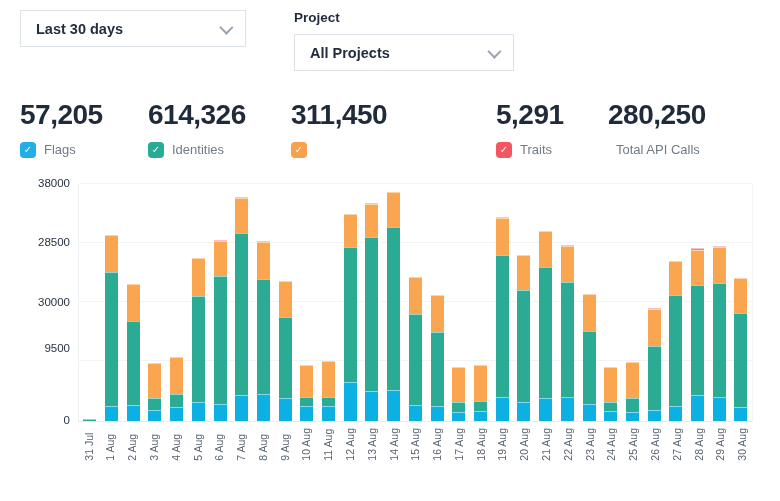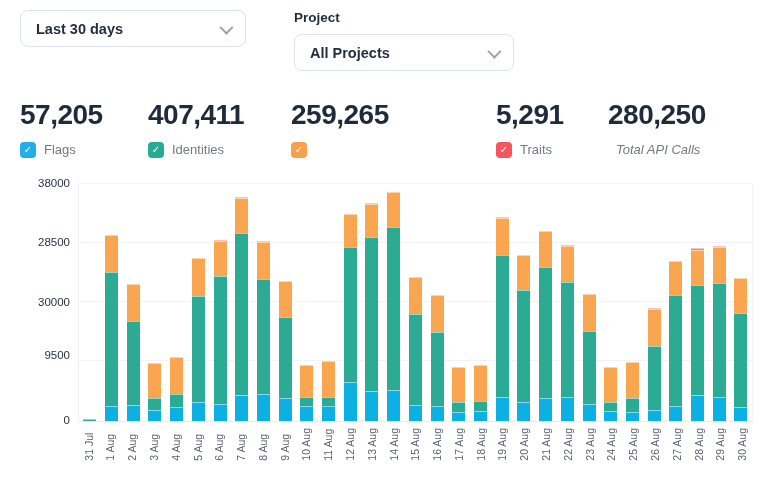--- a/index.html
+++ b/index.html
@@ -5,21 +5,21 @@
   html,body{margin:0;padding:0;background:#ffffff;}
   body{
     width:780px;height:501px;overflow:hidden;
     font-family:"Liberation Sans","DejaVu Sans",sans-serif;
     color:#1f2a3a;
   }
   
   .controls{display:flex;gap:48px;padding:10px 0 0 20px;}
   .ctrl-label{font-size:13.5px;font-weight:700;color:#1f2a3a;margin-bottom:9px;}
   .dropdown{
-    height:37px;box-sizing:border-box;border:1px solid #dde2e8;border-radius:8px;
+    height:37px;box-sizing:border-box;border:1px solid #dde2e8;border-radius:0;
     background:#fff;display:flex;align-items:center;justify-content:space-between;
     padding:0 15px;cursor:pointer;
   }
   .dd-period{width:226px;}
   .dd-project{width:220px;}
   .dd-value{font-size:14.5px;font-weight:700;color:#232e3f;}
   .chev{
     width:8px;height:8px;border-right:2px solid #9aa3ad;border-bottom:2px solid #9aa3ad;
     transform:rotate(45deg) translateY(-2px);margin-left:10px;
   }
@@ -30,21 +30,21 @@
   .stat:nth-child(3){width:205px;}
   .stat:nth-child(4){width:112px;}
   .stat-value{font-size:28px;font-weight:700;color:#1f2a3a;letter-spacing:-0.5px;line-height:1.2;}
   .stat-legend{display:flex;align-items:center;margin-top:9px;height:18px;}
   .cb{
     width:16px;height:16px;border-radius:4px;display:inline-flex;align-items:center;
     justify-content:center;margin-right:8px;flex:0 0 auto;cursor:pointer;
   }
   .tick{color:#fff;font-size:10px;font-weight:700;line-height:1;}
   .stat-label{font-size:13px;color:#717a85;}
-  .no-cb .stat-legend{padding-left:8px;font-style:italic;}
+  .no-cb .stat-legend{padding-left:8px;}
   
   .chart{position:relative;height:305px;margin-top:17px;}
   .ylabels{position:absolute;left:0;top:8px;width:70px;height:237px;}
   .ytick{
     position:absolute;right:0;width:70px;text-align:right;
     font-size:11.5px;font-weight:400;color:#273244;line-height:1;
   }
   .plot{
     position:absolute;left:78px;right:27px;top:8px;height:237px;
     border-left:1px solid #eef0f4;border-right:1px solid #f3f4f8;
@@ -85,30 +85,30 @@
   <div class="stat">
     <div class="stat-value">57,205</div>
     <div class="stat-legend">
       <span class="cb" style="background: rgb(34, 174, 232);">
           <span class="tick">✓</span>
         </span>
       <span class="stat-label">Flags</span>
     </div>
   </div>
   <div class="stat">
-    <div class="stat-value">407,411</div>
+    <div class="stat-value">614,326</div>
     <div class="stat-legend">
       <span class="cb" style="background: rgb(39, 171, 149);">
           <span class="tick">✓</span>
         </span>
       <span class="stat-label">Identities</span>
     </div>
   </div>
   <div class="stat">
-    <div class="stat-value">259,265</div>
+    <div class="stat-value">311,450</div>
     <div class="stat-legend">
       <span class="cb" style="background: rgb(250, 160, 76);">
           <span class="tick">✓</span>
         </span>
     </div>
   </div>
   <div class="stat">
     <div class="stat-value">5,291</div>
     <div class="stat-legend">
       <span class="cb" style="background: rgb(244, 85, 94);">
@@ -121,21 +121,21 @@
     <div class="stat-value">280,250</div>
     <div class="stat-legend">
       <span class="stat-label">Total API Calls</span>
     </div>
   </div>
 </div>
 
 <div class="chart">
   <div class="ylabels">
       <div class="ytick" style="bottom: -6px;">0</div>
-      <div class="ytick" style="bottom: 59px;">9500</div>
+      <div class="ytick" style="bottom: 66px;">9500</div>
       <div class="ytick" style="bottom: 112.5px;">30000</div>
       <div class="ytick" style="bottom: 171.75px;">28500</div>
       <div class="ytick" style="bottom: 231px;">38000</div>
     </div>
   <div class="plot">
       <div class="gridline" style="bottom: 59.25px;"></div>
       <div class="gridline" style="bottom: 118.5px;"></div>
       <div class="gridline" style="bottom: 177.75px;"></div>
       <div class="gridline" style="bottom: 237px;"></div>
       <div class="slot">

